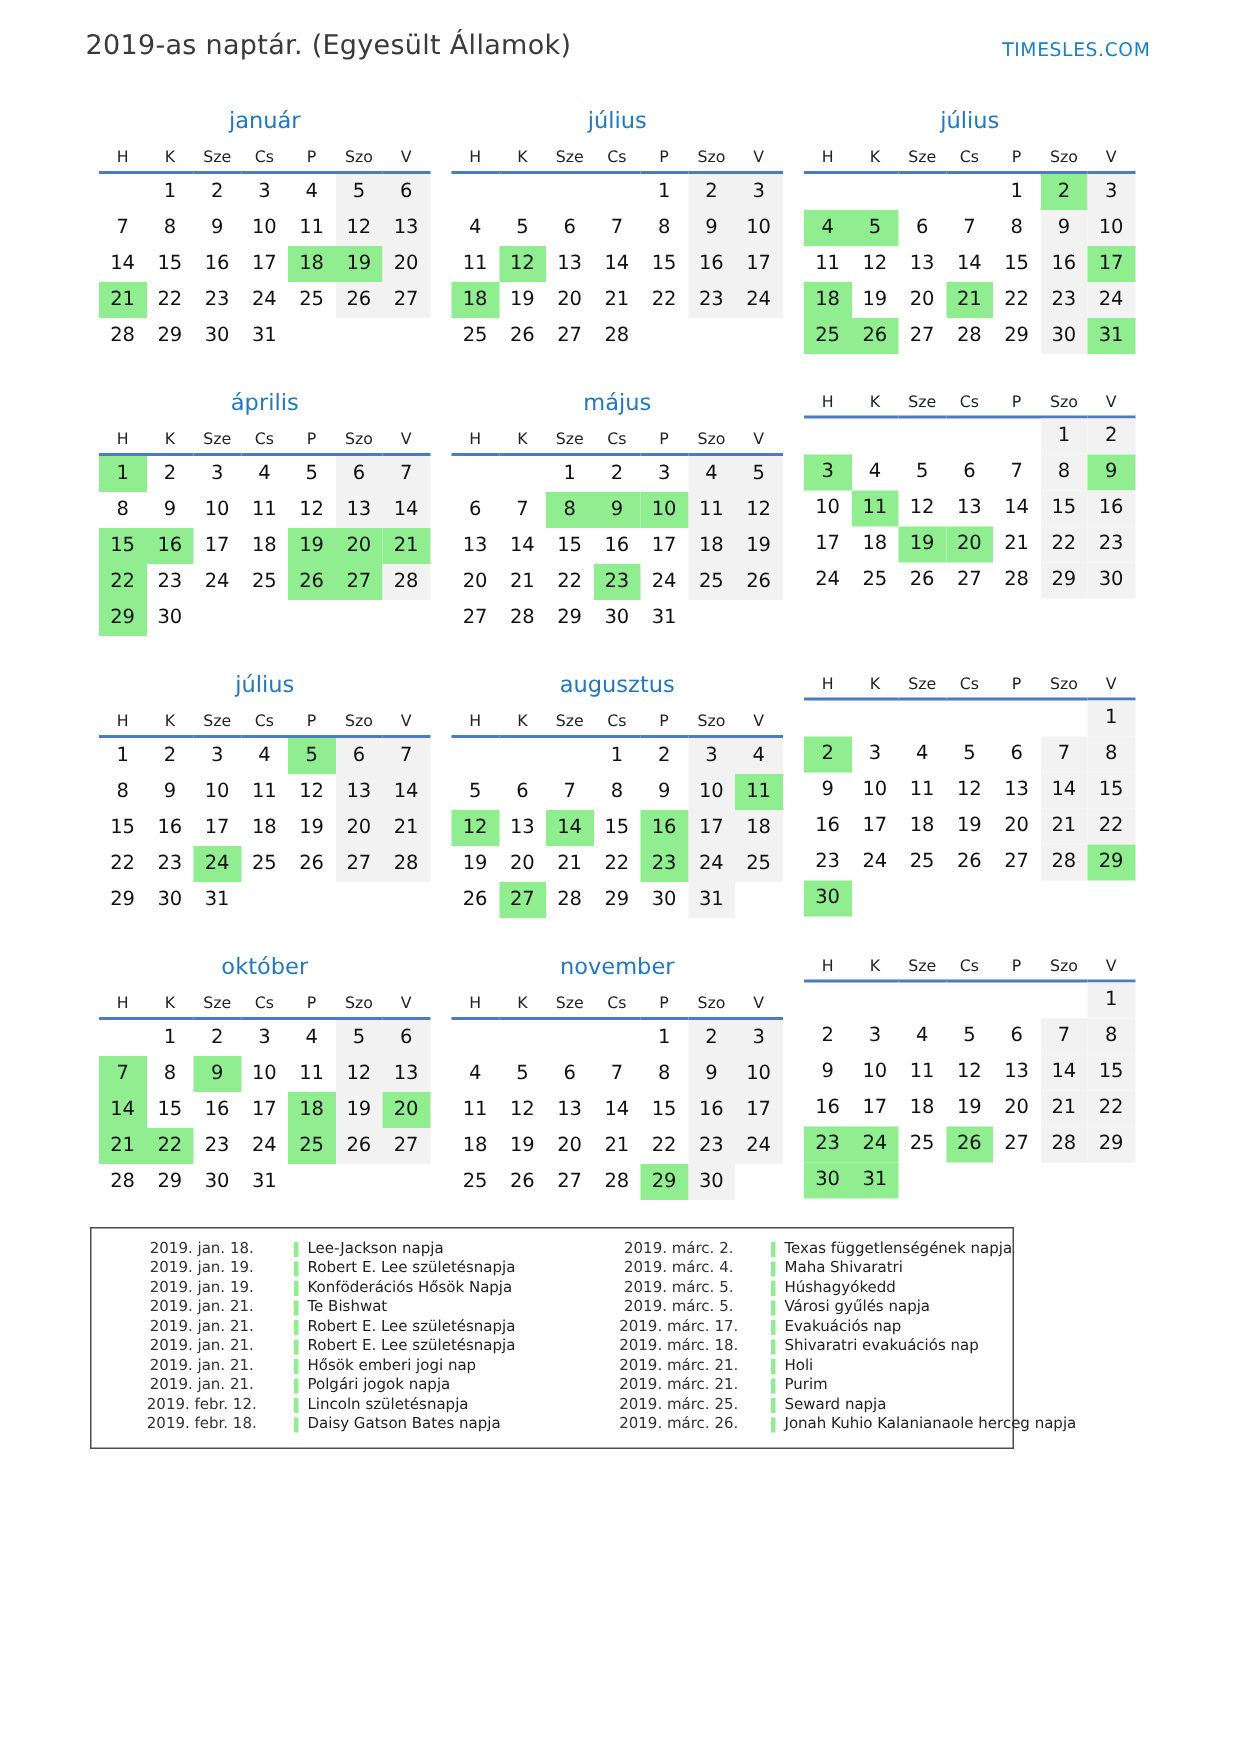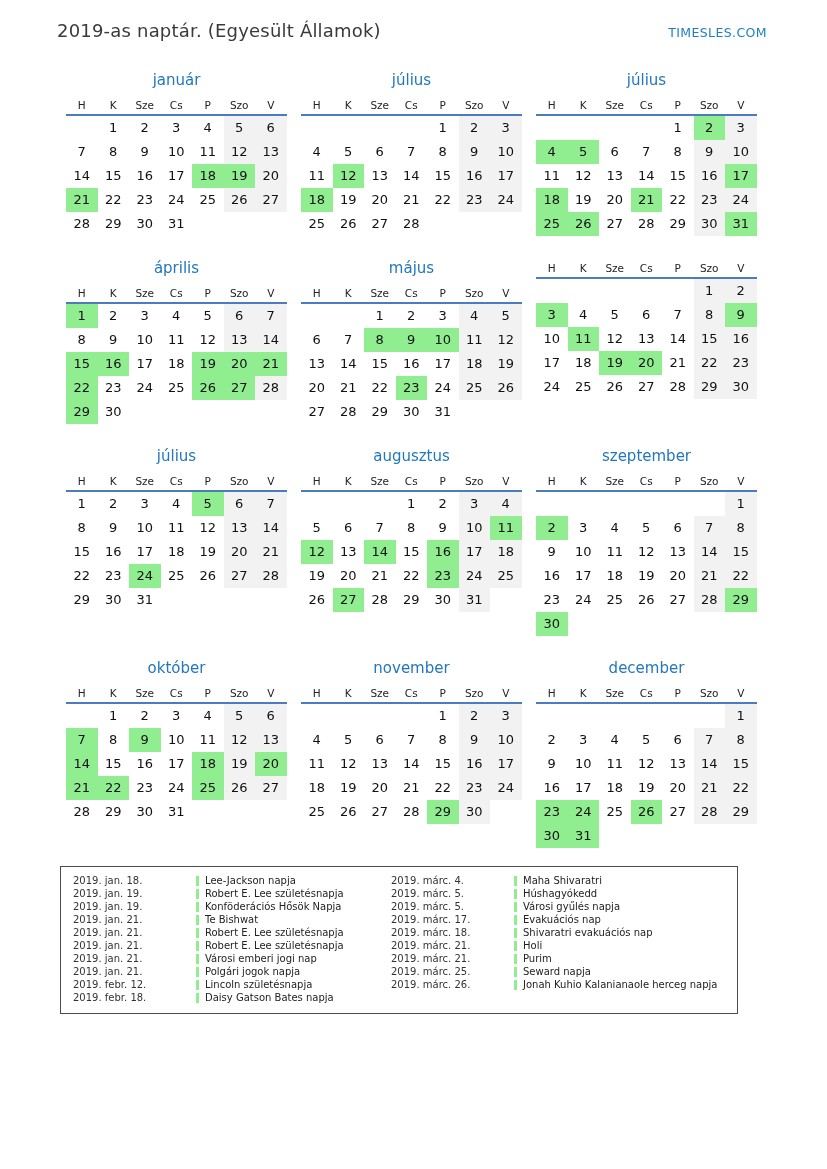--- a/index.html
+++ b/index.html
@@ -9,22 +9,22 @@
   .page-title{font-size:18px;font-weight:normal;color:#3a3a3a;margin:0;letter-spacing:.2px;text-align:center;}
   .site-link{font-size:12.5px;color:#1b7fc2;text-decoration:none;letter-spacing:.4px;margin-top:5px;cursor:pointer;}
   .months{display:grid;grid-template-columns:repeat(3,221px);column-gap:14px;row-gap:23px;padding:30px 0 0 66px;}
   .month{width:221px;}
   .month-title{text-align:center;color:var(--accent,#2277bd);font-size:15px;font-weight:normal;margin:0 0 7px 0;}
   .cal{display:grid;grid-template-columns:repeat(7,31.5px);}
   .dow{height:18px;line-height:18px;text-align:center;font-size:10.5px;color:#222;border-bottom:2px solid var(--line,#4b7cbd);}
   .day{height:24px;line-height:24px;text-align:center;font-size:13px;color:#111;}
   .day.we{background:var(--weekend,#f2f2f2);}
   .day.hol{background:var(--green,#90ee90);}
-  .legend{margin:18px 0 0 60px;width:678px;box-sizing:border-box;border:1px solid #4c4c4c;
-          display:grid;grid-template-columns:330px 1fr;padding:7px 0 9px 0;}
+  .legend{margin:18px 0 0 60px;width:616px;box-sizing:border-box;border:1px solid #4c4c4c;
+          display:grid;grid-template-columns:330px 1fr;padding:7px 0 9px 0;text-align:center;}
   .lrow{display:flex;align-items:center;height:13px;}
   .lcol-left .ldate{padding-left:12px;}
   .ldate{width:123px;flex:none;font-size:10px;color:#333;box-sizing:content-box;}
   .ltick{width:3px;height:10px;background:var(--green,#90ee90);flex:none;margin-right:6px;}
   .lname{font-size:10px;color:#222;white-space:nowrap;}
 </style>
 </head>
 <body>
 
 <div class="page">
@@ -402,21 +402,20 @@
           <div class="day">26</div>
           <div class="day hol">27</div>
           <div class="day">28</div>
           <div class="day">29</div>
           <div class="day">30</div>
           <div class="day we">31</div>
           <div class="day"></div>
         </div>
       </div>
       <div class="month">
-        <div class="month-title">szeptember</div>
         <div class="cal">
           <div class="dow">H</div>
           <div class="dow">K</div>
           <div class="dow">Sze</div>
           <div class="dow">Cs</div>
           <div class="dow">P</div>
           <div class="dow">Szo</div>
           <div class="dow">V</div>
           <div class="day"></div>
           <div class="day"></div>
@@ -550,21 +549,20 @@
           <div class="day">25</div>
           <div class="day">26</div>
           <div class="day">27</div>
           <div class="day">28</div>
           <div class="day hol">29</div>
           <div class="day we">30</div>
           <div class="day"></div>
         </div>
       </div>
       <div class="month">
-        <div class="month-title">december</div>
         <div class="cal">
           <div class="dow">H</div>
           <div class="dow">K</div>
           <div class="dow">Sze</div>
           <div class="dow">Cs</div>
           <div class="dow">P</div>
           <div class="dow">Szo</div>
           <div class="dow">V</div>
           <div class="day"></div>
           <div class="day"></div>
@@ -639,39 +637,44 @@
           <span class="lname">Robert E. Lee születésnapja</span>
         </div>
         <div class="lrow">
           <span class="ldate">2019. jan. 21.</span>
           <span class="ltick"></span>
           <span class="lname">Robert E. Lee születésnapja</span>
         </div>
         <div class="lrow">
           <span class="ldate">2019. jan. 21.</span>
           <span class="ltick"></span>
-          <span class="lname">Városi emberi jogi nap</span>
+          <span class="lname">Hősök emberi jogi nap</span>
         </div>
         <div class="lrow">
           <span class="ldate">2019. jan. 21.</span>
           <span class="ltick"></span>
           <span class="lname">Polgári jogok napja</span>
         </div>
         <div class="lrow">
           <span class="ldate">2019. febr. 12.</span>
           <span class="ltick"></span>
           <span class="lname">Lincoln születésnapja</span>
         </div>
         <div class="lrow">
           <span class="ldate">2019. febr. 18.</span>
           <span class="ltick"></span>
           <span class="lname">Daisy Gatson Bates napja</span>
         </div>
       </div>
     <div class="lcol lcol-right">
+        <div class="lrow">
+          <span class="ldate">2019. márc. 2.</span>
+          <span class="ltick"></span>
+          <span class="lname">Texas függetlenségének napja</span>
+        </div>
         <div class="lrow">
           <span class="ldate">2019. márc. 4.</span>
           <span class="ltick"></span>
           <span class="lname">Maha Shivaratri</span>
         </div>
         <div class="lrow">
           <span class="ldate">2019. márc. 5.</span>
           <span class="ltick"></span>
           <span class="lname">Húshagyókedd</span>
         </div>

